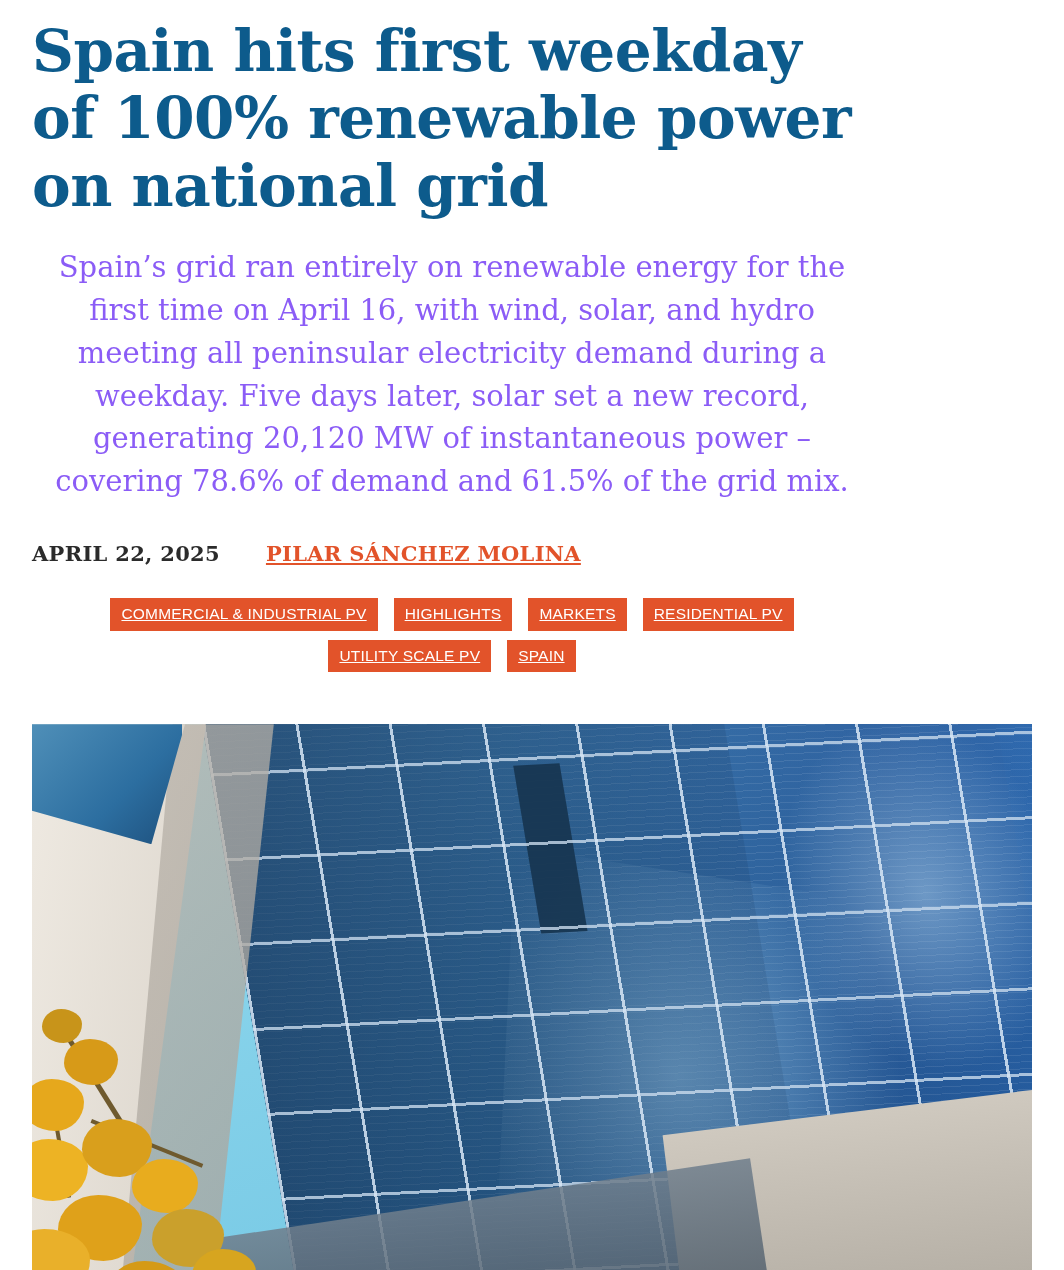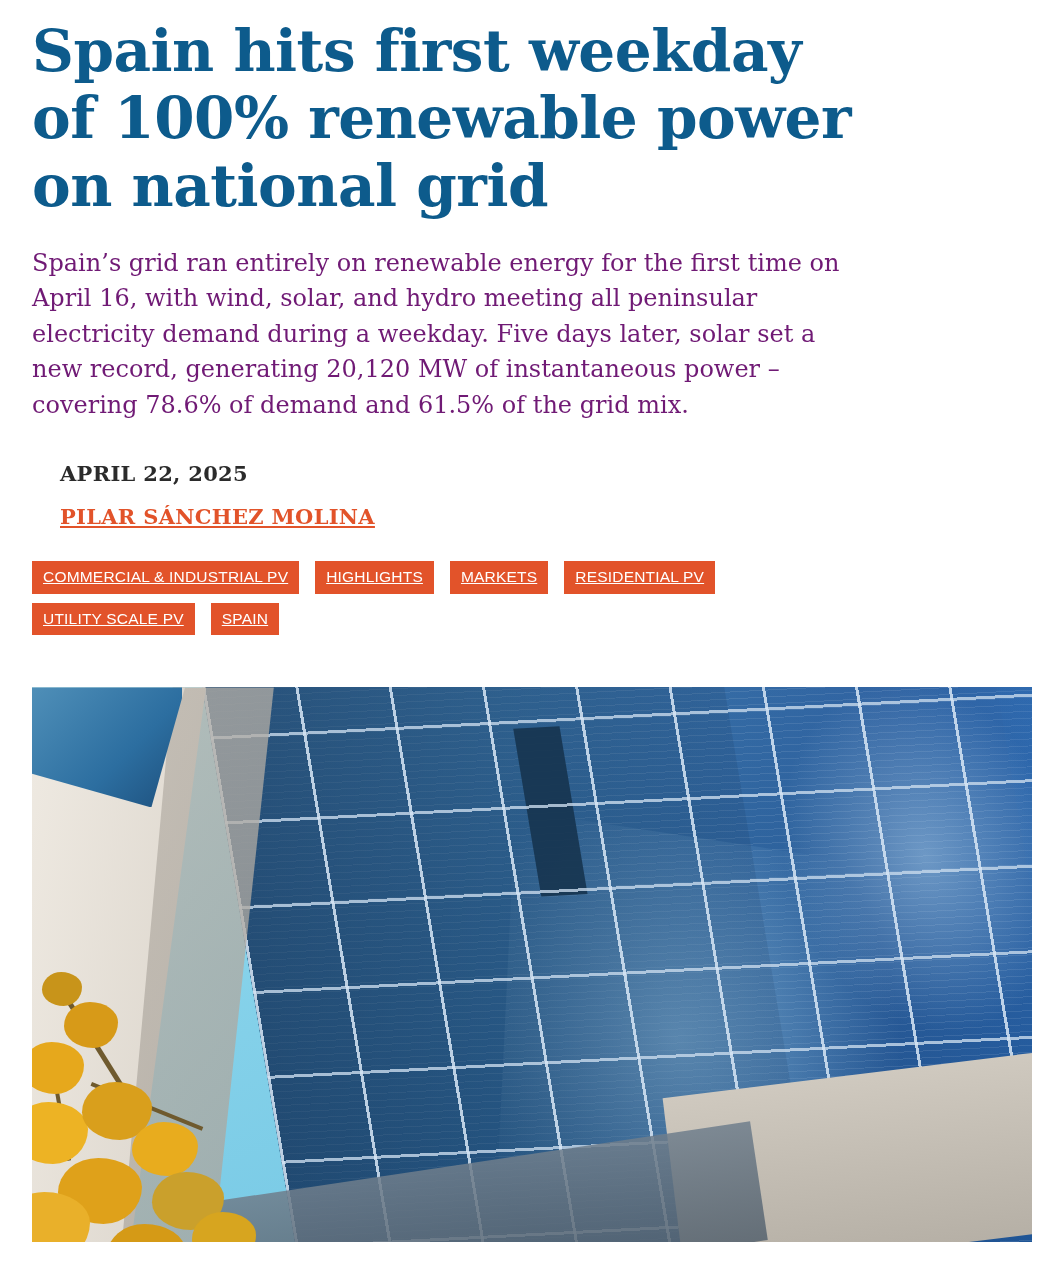--- a/index.html
+++ b/index.html
@@ -27,33 +27,33 @@
     font-weight: 700;
     font-size: 58px;
     line-height: 1.16;
     letter-spacing: -0.5px;
     color: #0d5b8c;
     margin: 0 0 26px 0;
     max-width: 900px;
   }
   .article-standfirst {
     font-family: "DejaVu Serif", "Liberation Serif", serif;
-    font-size: 24px;
+    font-size: 29px;
     line-height: 1.48;
-    color: #701a75;
+    color: #8b5cf6;
     margin: 0 0 38px 0;
     max-width: 985px;
+    text-align: center;
   }
   .byline-row {
     display: flex;
     align-items: baseline;
     gap: 18px;
     margin: 0 0 32px 0;
     font-family: "DejaVu Serif", "Liberation Serif", serif;
-    flex-direction: column;
   }
   .byline-date {
     font-size: 21px;
     font-weight: 700;
     letter-spacing: 0.3px;
     color: #2b2b2b;
     text-transform: uppercase;
   }
   .byline-author {
     font-size: 21px;
@@ -62,20 +62,21 @@
     color: #e2532a;
     text-transform: uppercase;
     margin-left: 28px;
   }
   .tag-list {
     display: flex;
     flex-wrap: wrap;
     gap: 9px 16px;
     margin: 0 0 52px 0;
     max-width: 860px;
+    justify-content: center;
   }
   .tag {
     display: inline-block;
     background: #e2532a;
     color: #ffffff;
     font-family: "Liberation Sans", sans-serif;
     font-size: 15.5px;
     line-height: 1;
     letter-spacing: 0.2px;
     padding: 8px 11px 9px 11px;

